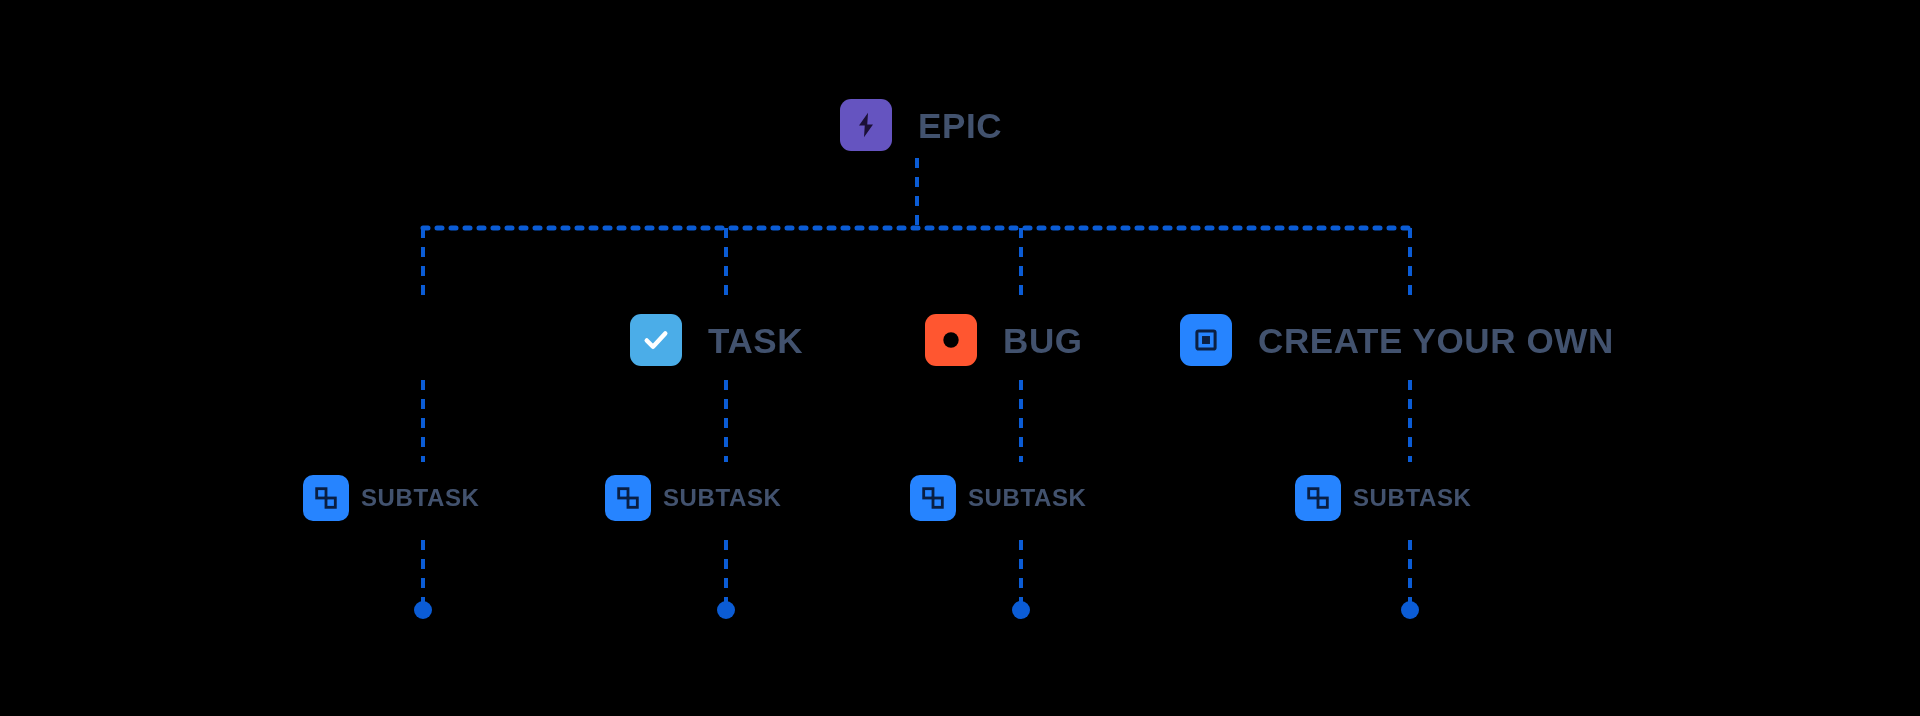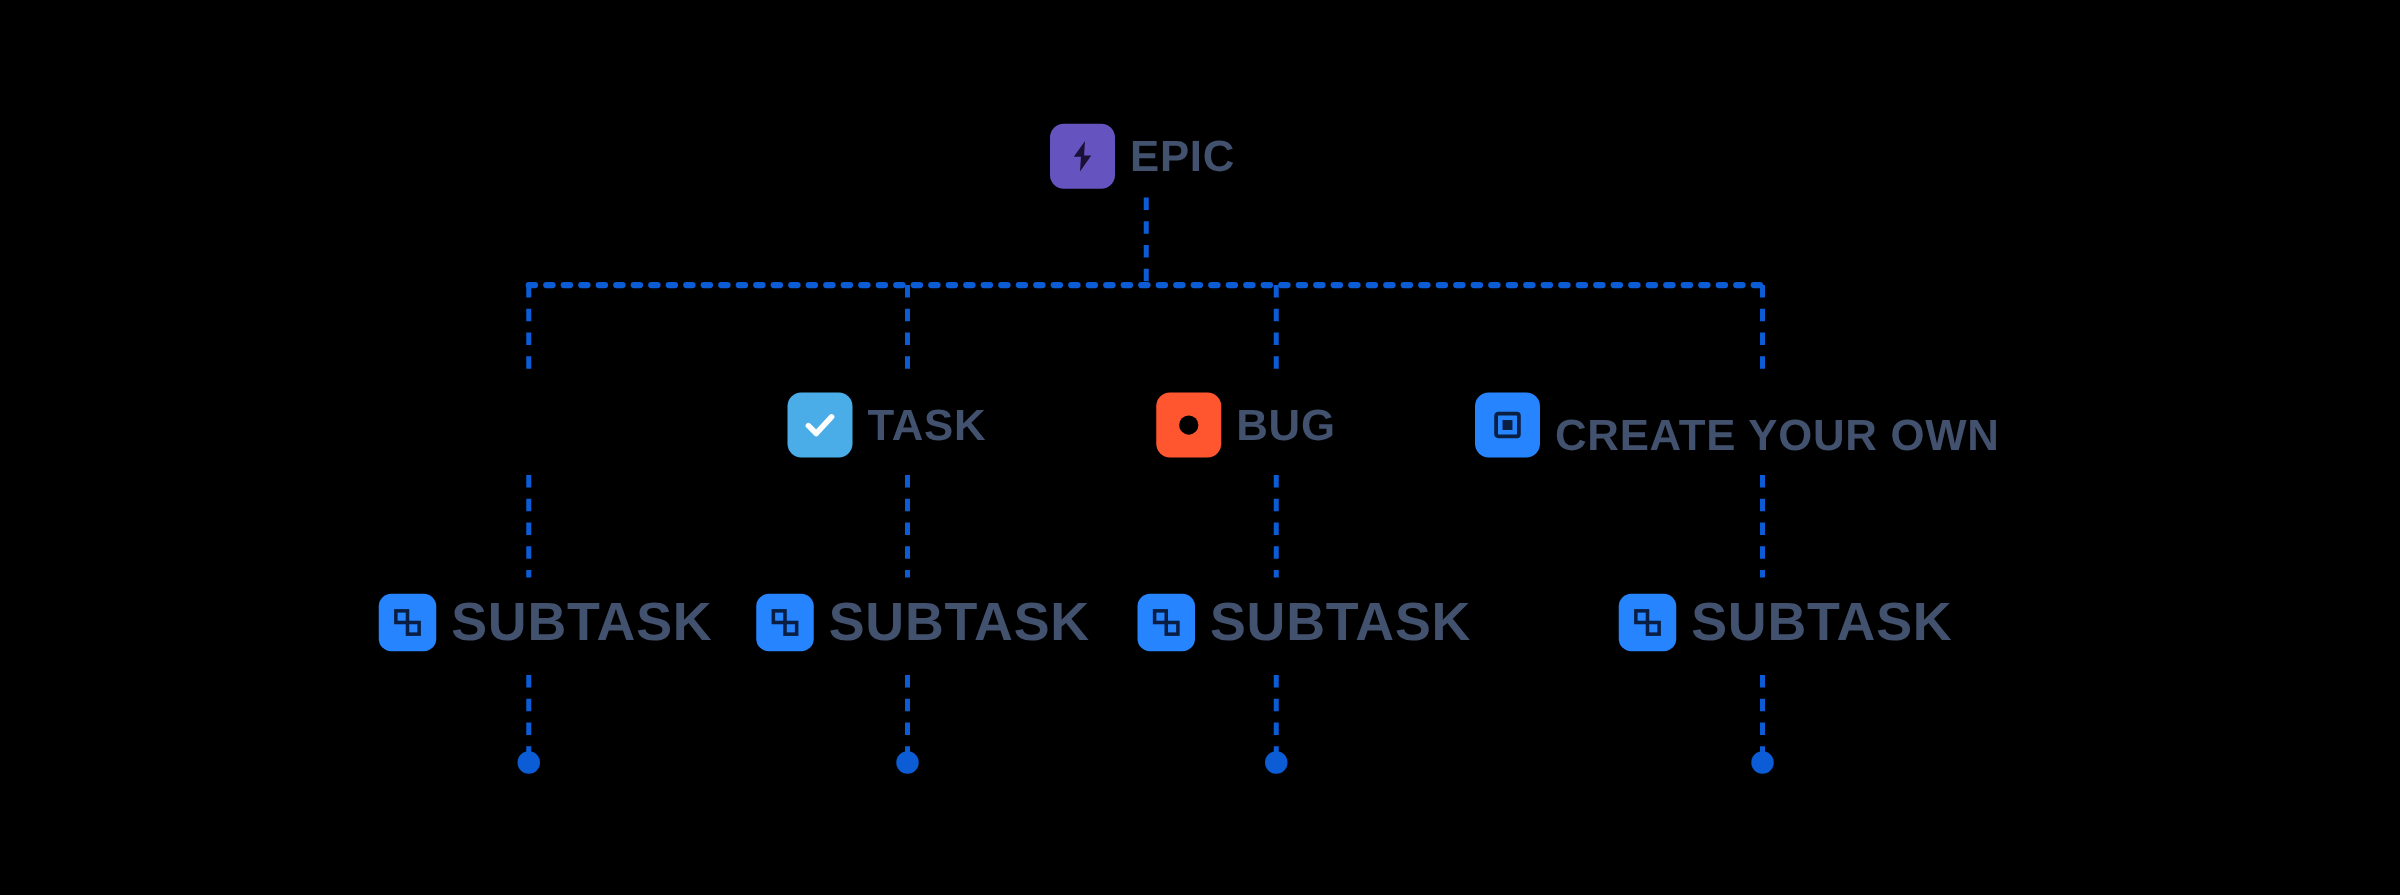--- a/index.html
+++ b/index.html
@@ -27,21 +27,21 @@
     width: 1920px;
     height: 716px;
     pointer-events: none;
   }
 
   
   .node {
     position: absolute;
     display: flex;
     align-items: center;
-    gap: 12px;
+    gap: 26px;
     white-space: nowrap;
   }
 
   .node-icon {
     width: 52px;
     height: 52px;
     border-radius: 11px;
     display: flex;
     align-items: center;
     justify-content: center;
@@ -54,21 +54,21 @@
     font-family: "Liberation Sans", sans-serif;
     font-weight: 700;
     font-size: 35px;
     line-height: 1;
     letter-spacing: 0.6px;
     text-transform: uppercase;
   }
 
   
   .node.row-sub .node-icon { width: 46px; height: 46px; border-radius: 10px; }
-  .node.row-sub .node-label { font-size: 43px; }
+  .node.row-sub .node-label { font-size: 24px; }
   .node.row-sub { gap: 12px; }
 
   .node.row-epic .node-icon { width: 52px; height: 52px; }
 </style>
 </head>
 <body>
 
 <div id="diagram-root">
 
   <svg id="connectors" viewBox="0 0 1920 716" width="1920" height="716" aria-hidden="true">
@@ -119,21 +119,21 @@
 
   <div class="node row-child" style="left:925px; top:314px;text-decoration:underline;">
     <span class="node-icon" style="background:#FF5630;">
       <svg width="28" height="28" viewBox="0 0 24 24" aria-hidden="true">
         <circle cx="12" cy="12" r="6.6" fill="#000000"></circle>
       </svg>
     </span>
     <span class="node-label">BUG</span>
   </div>
 
-  <div class="node row-child" style="left:1180px; top:314px;align-items:flex-end;">
+  <div class="node row-child" style="left:1180px; top:314px;">
     <span class="node-icon" style="background:#2684FF;">
       <svg width="28" height="28" viewBox="0 0 24 24" aria-hidden="true">
         <rect x="4.2" y="4.2" width="15.6" height="15.6" rx="1.4" fill="none" stroke="#0B1F42" stroke-width="2.6"></rect>
         <rect x="8.6" y="8.6" width="6.8" height="6.8" fill="#0B1F42"></rect>
       </svg>
     </span>
     <span class="node-label">CREATE YOUR OWN</span>
   </div>
 
   <div class="node row-sub" style="left:303px; top:475px;">

